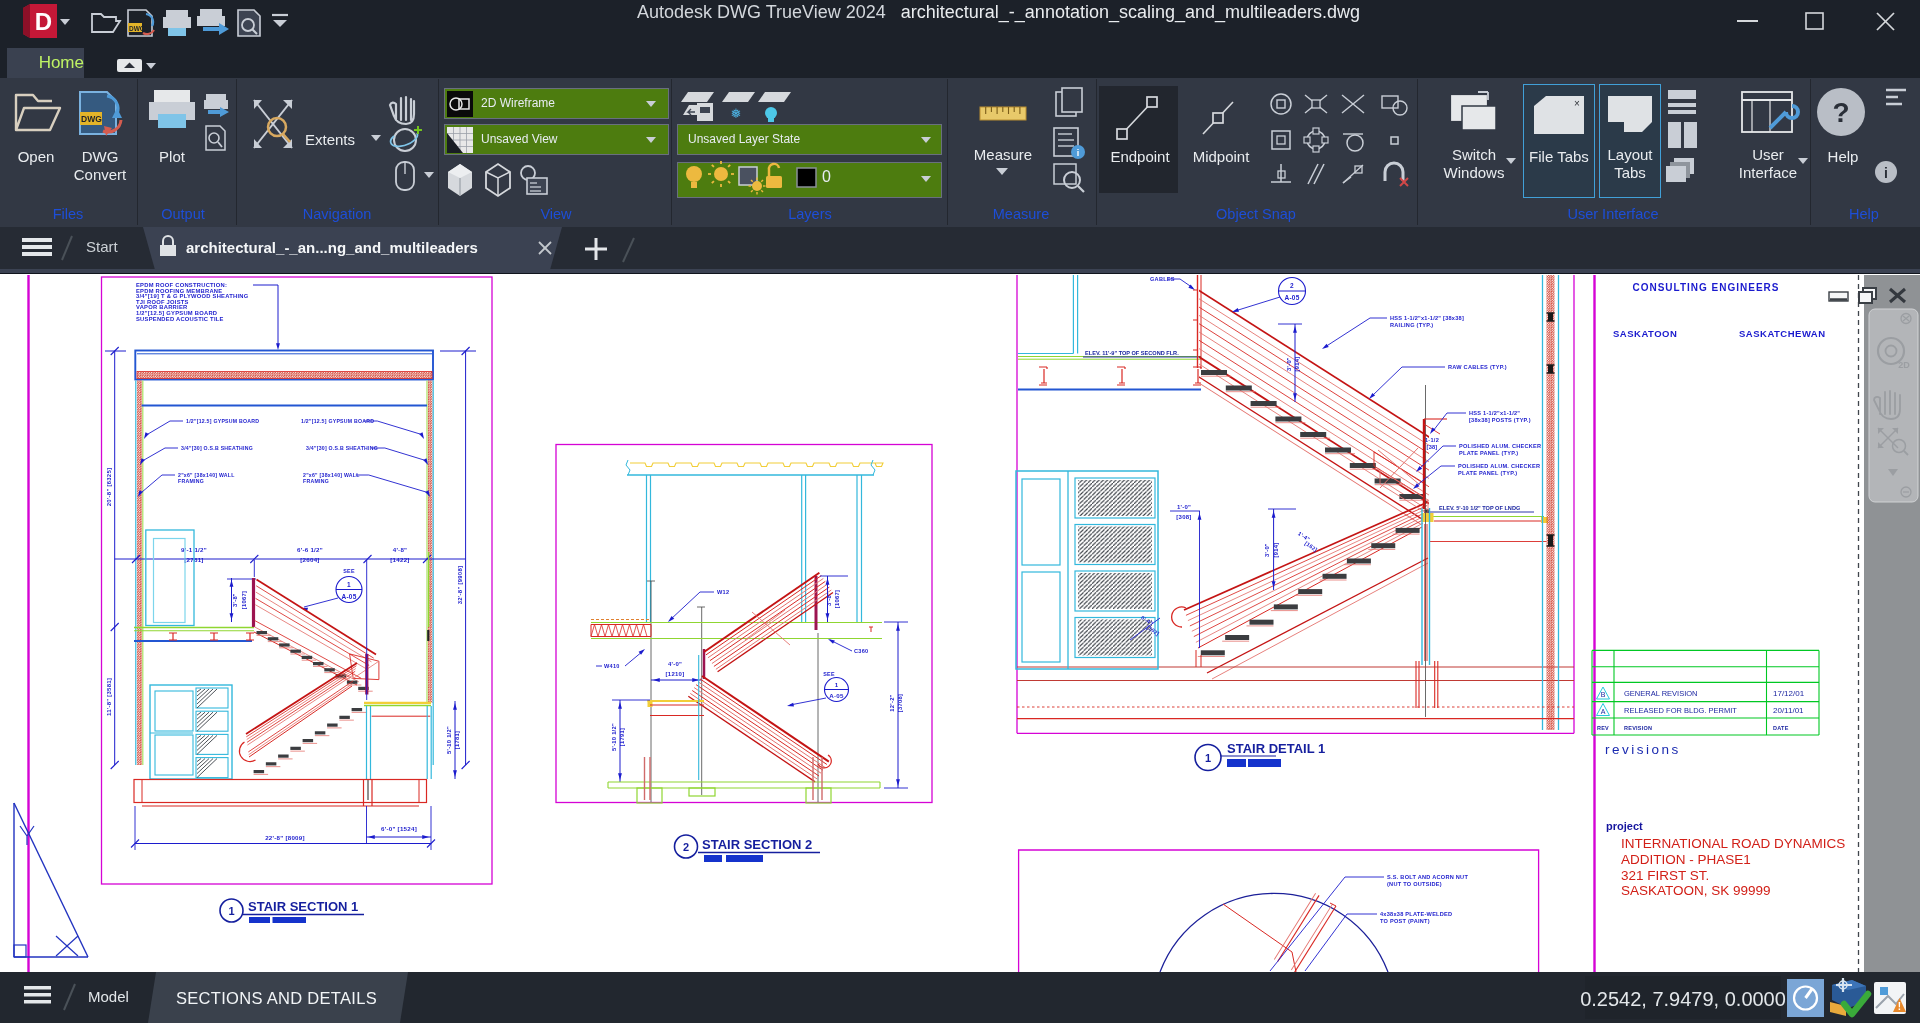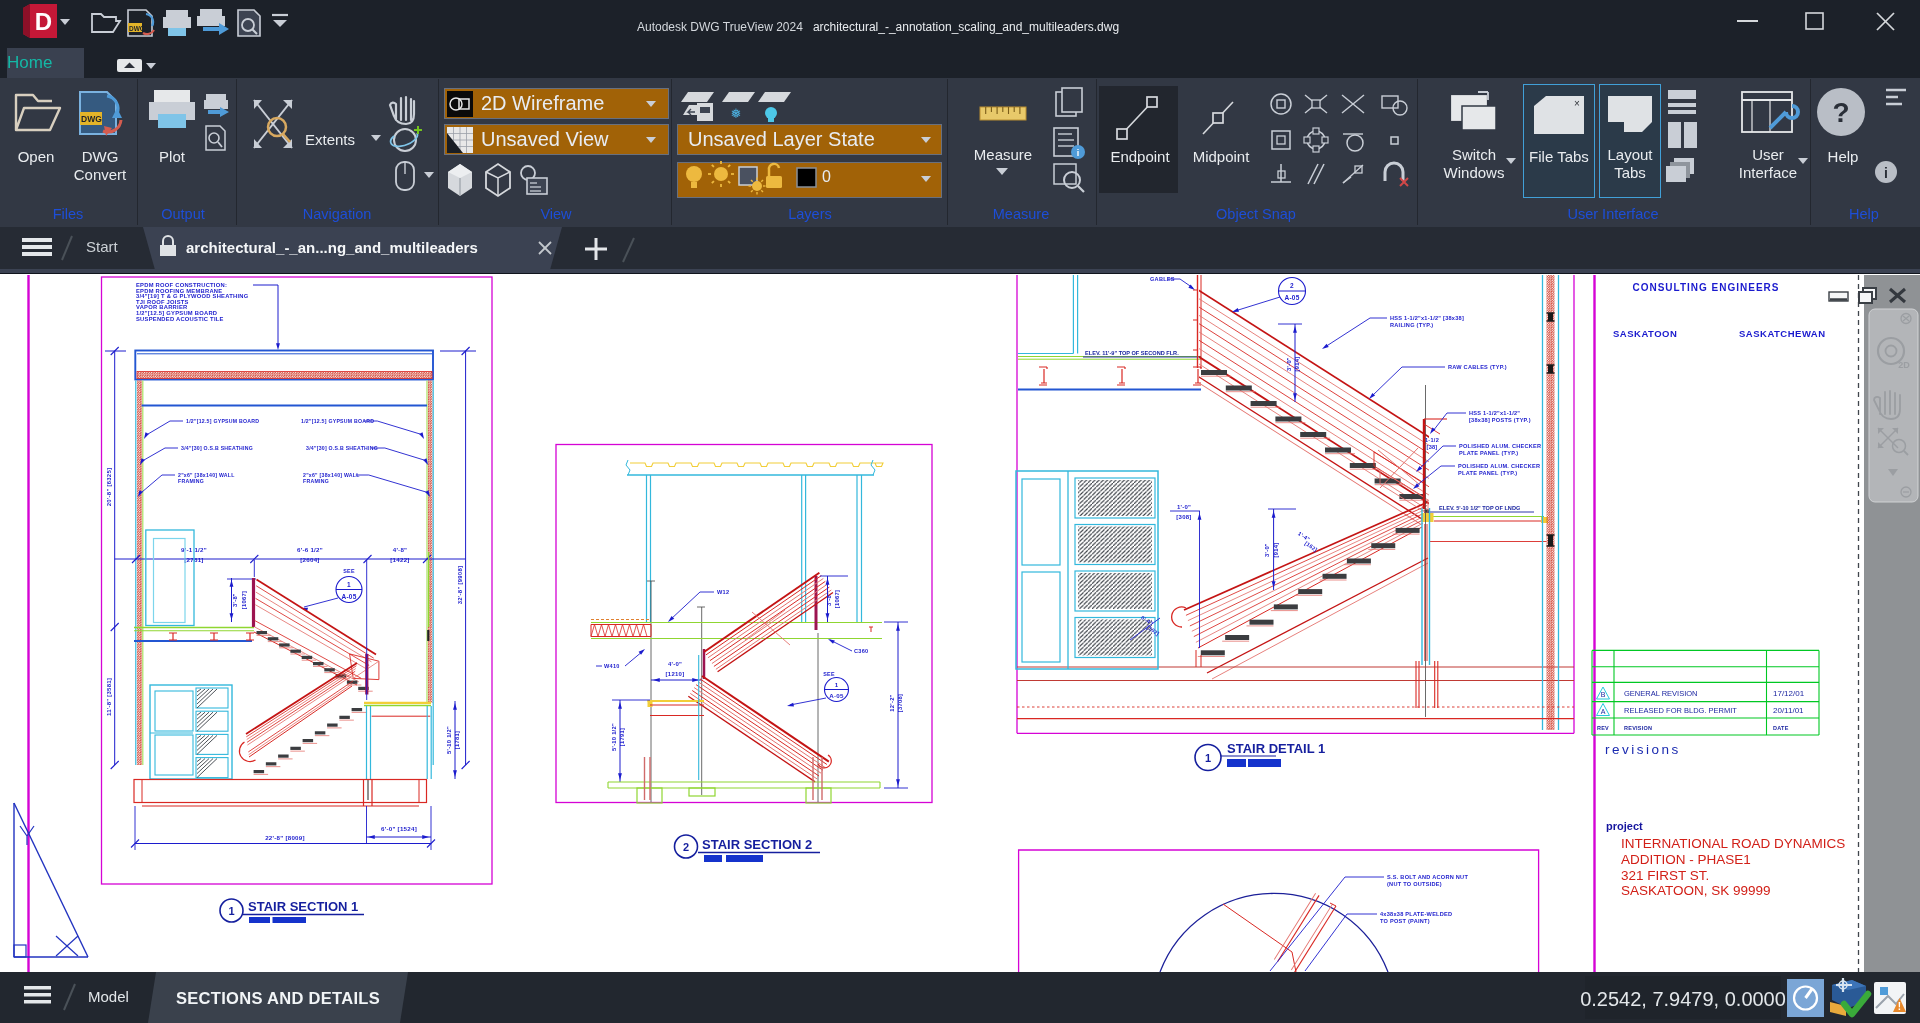--- a/index.html
+++ b/index.html
@@ -7,32 +7,32 @@
 #titlebar{position:absolute;left:0;top:0;width:1920px;height:48px;background:#1c2129}
 #tabrow{position:absolute;left:0;top:48px;width:1920px;height:30px;background:#1c2129}
 #ribbon{position:absolute;left:0;top:78px;width:1920px;height:149px;background:#323844}
 #filetabs{position:absolute;left:0;top:227px;width:1920px;height:42px;background:#262b34}
 #ftstrip{position:absolute;left:0;top:269px;width:1920px;height:5px;background:#3b4252;border-bottom:1px solid #10141c}
 #canvas{position:absolute;left:0;top:275px;width:1920px;height:697px;background:#fff}
 #statusbar{position:absolute;left:0;top:972px;width:1920px;height:51px;background:#22272f}
 .rlabel{position:absolute;top:206px;font-size:14.5px;color:#1d4ed8;transform:translateX(-50%);white-space:nowrap}
 .rsep{position:absolute;top:79px;width:1px;height:146px;background:#23272f}
 .btxt{position:absolute;font-size:15px;color:#e9ecef;transform:translateX(-50%);white-space:nowrap;z-index:5}
-.field{position:absolute;background:#a16207;border:1px solid #69707e;color:#e8ecf2;font-size:20px;line-height:28px;white-space:nowrap}
+.field{position:absolute;background:#4d7c0f;border:1px solid #69707e;color:#e8ecf2;font-size:12px;line-height:28px;white-space:nowrap}
 .caret{position:absolute;width:0;height:0;border-left:5px solid transparent;border-right:5px solid transparent;border-top:6px solid #c9ced6}
 </style></head><body>
 <div id="titlebar"></div>
 <div id="tabrow"></div>
 <div id="ribbon"></div>
 <div id="filetabs"></div>
 <div id="ftstrip"></div>
 <div id="canvas"></div>
 <div id="statusbar"></div>
-<div class="abs" style="left:637px;top:20px;font-size:12px;color:#d3d7dc;z-index:5;white-space:nowrap">Autodesk DWG TrueView 2024&nbsp;&nbsp;&nbsp;<span style="color:#e9ecef">architectural_-_annotation_scaling_and_multileaders.dwg</span></div>
-<div class="abs" style="left:7px;top:48px;width:77px;height:30px;background:#3a4150;color:#14b8a6;font-size:17px;text-align:left;line-height:30px;z-index:5">Home</div>
+<div class="abs" style="left:637px;top:2px;font-size:18px;color:#d3d7dc;z-index:5;white-space:nowrap">Autodesk DWG TrueView 2024&nbsp;&nbsp;&nbsp;<span style="color:#e9ecef">architectural_-_annotation_scaling_and_multileaders.dwg</span></div>
+<div class="abs" style="left:7px;top:48px;width:77px;height:30px;background:#3a4150;color:#bef264;font-size:17px;text-align:right;line-height:30px;z-index:5">Home</div>
 <div class="rlabel" style="left:68px">Files</div>
 <div class="rlabel" style="left:183px">Output</div>
 <div class="rlabel" style="left:337px">Navigation</div>
 <div class="rlabel" style="left:556px">View</div>
 <div class="rlabel" style="left:810px">Layers</div>
 <div class="rlabel" style="left:1021px">Measure</div>
 <div class="rlabel" style="left:1256px">Object Snap</div>
 <div class="rlabel" style="left:1613px">User Interface</div>
 <div class="rlabel" style="left:1864px">Help</div>
 <div class="rsep" style="left:137px"></div>
@@ -70,21 +70,21 @@
 <div class="caret" style="left:646px;top:101px;z-index:4"></div>
 <div class="caret" style="left:646px;top:137px;z-index:4"></div>
 <div class="caret" style="left:921px;top:137px;z-index:4"></div>
 <div class="caret" style="left:921px;top:176px;z-index:4"></div>
 <div class="caret" style="left:371px;top:135px;z-index:4"></div>
 <div class="abs" style="left:86px;top:238px;font-size:15px;color:#ccd1d6;z-index:5">Start</div>
 <div class="abs" style="left:143px;top:227px;width:419px;height:42px;background:#3b4252;clip-path:polygon(0 0,100% 0,97.2% 100%,2.8% 100%);z-index:3"></div>
 <div class="abs" style="left:186px;top:239px;font-size:15px;font-weight:bold;color:#f4f6f8;z-index:5">architectural_-_an...ng_and_multileaders</div>
 <div class="abs" style="left:88px;top:988px;font-size:15px;color:#e2e6e9;z-index:5">Model</div>
 <div class="abs" style="left:152px;top:972px;width:252px;height:51px;background:#3a414c;transform:skewX(-9deg);z-index:3"></div>
-<div class="abs" style="left:176px;top:989px;font-size:16.5px;font-weight:bold;color:#f2f5f7;z-index:5;letter-spacing:0.3px">SECTIONS AND DETAILS</div>
+<div class="abs" style="left:176px;top:989px;font-size:16.5px;font-weight:normal;color:#f2f5f7;z-index:5;letter-spacing:0.3px">SECTIONS AND DETAILS</div>
 <div class="abs" style="left:1585px;top:976px;width:196px;height:43px;background:#1f242b;z-index:3"></div>
 <div class="abs" style="left:1683px;top:988px;font-size:20px;color:#e3e7ea;z-index:5;transform:translateX(-50%)">0.2542, 7.9479, 0.0000</div>
 <svg class="abs" style="left:0;top:0;z-index:6" width="1920" height="275" viewBox="0 0 1920 275">
     <polygon points="23,8 30,4 57,4 57,38 30,38 23,34" stroke="none" fill="#c41837" stroke-width="1.0"></polygon>
     <polygon points="23,8 30,4 30,38 23,34" stroke="none" fill="#8d1028" stroke-width="1.0"></polygon>
     <text x="43.5" y="30" font-family="Liberation Sans, sans-serif" font-size="24" fill="#fff" text-anchor="middle" font-weight="bold">D</text>
     <polygon points="60,19 70,19 65,25" stroke="none" fill="#c9ced6" stroke-width="1.0"></polygon>
     <path d="M92 32 L92 14 L101 14 L104 17 L116 17 L116 21 L120 21 L113 32 Z" stroke="#c9ced6" fill="none" stroke-width="1.8"></path>
     <path d="M128 10 L146 10 L152 16 L152 36 L128 36 Z" stroke="#c9ced6" fill="none" stroke-width="1.6"></path>
     <rect x="128" y="23" width="14" height="9" stroke="none" fill="#e3b429" stroke-width="1.0"></rect>

